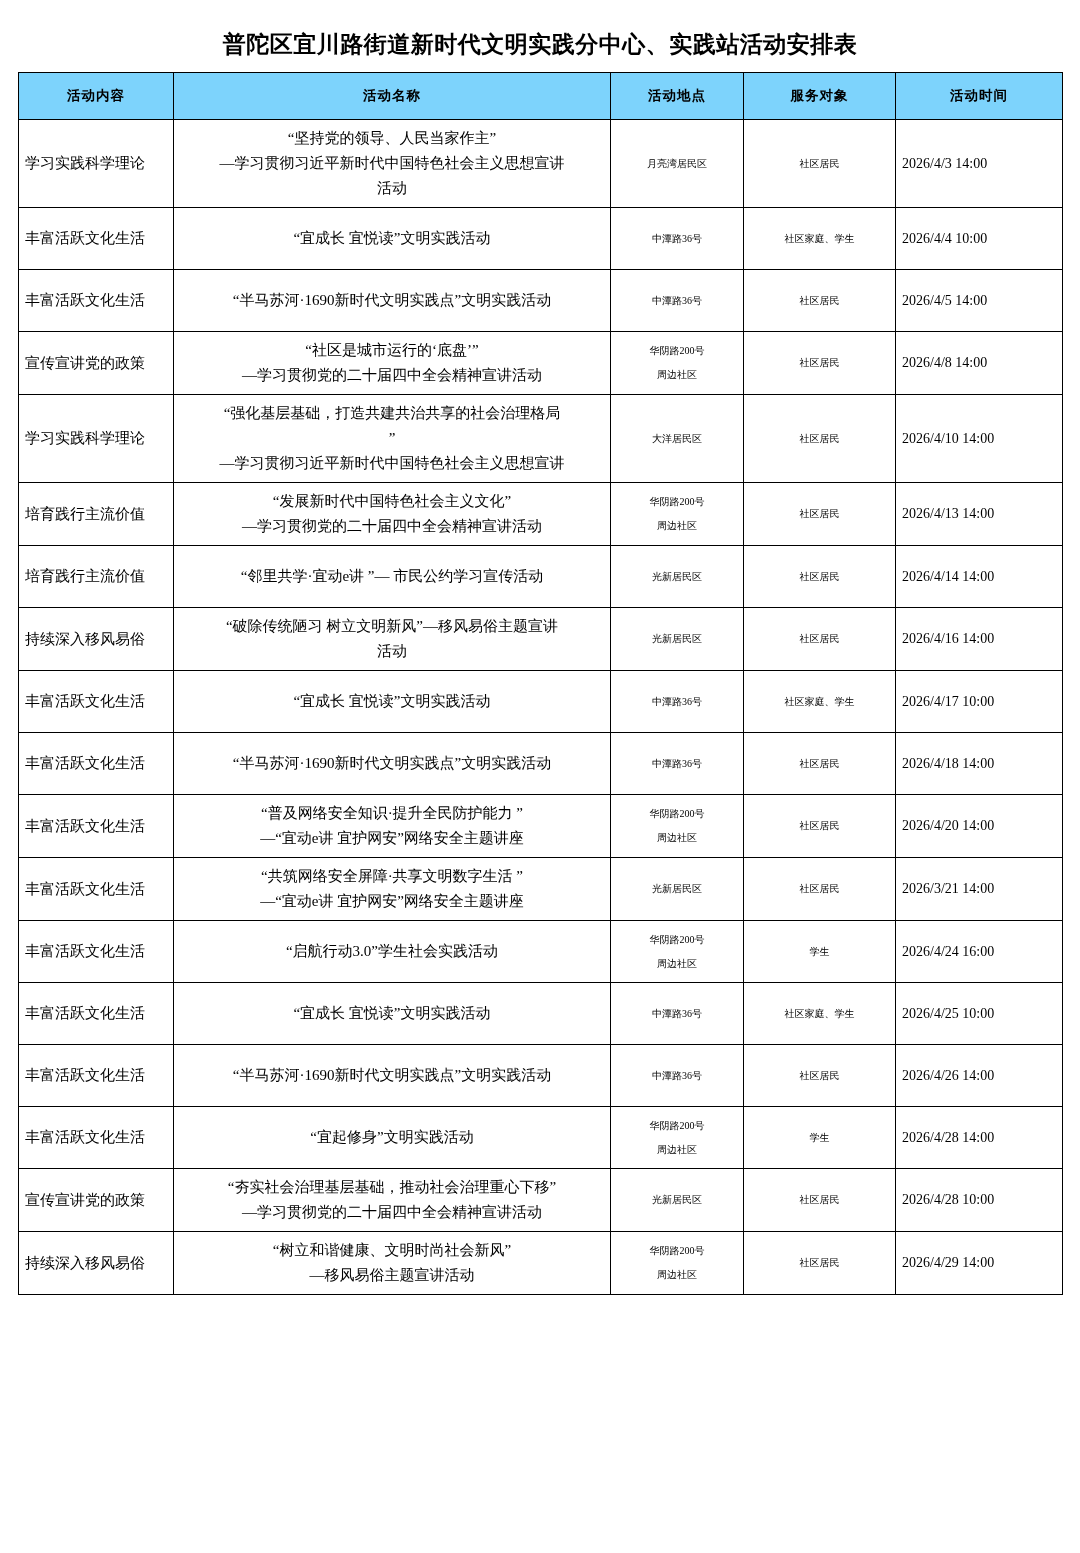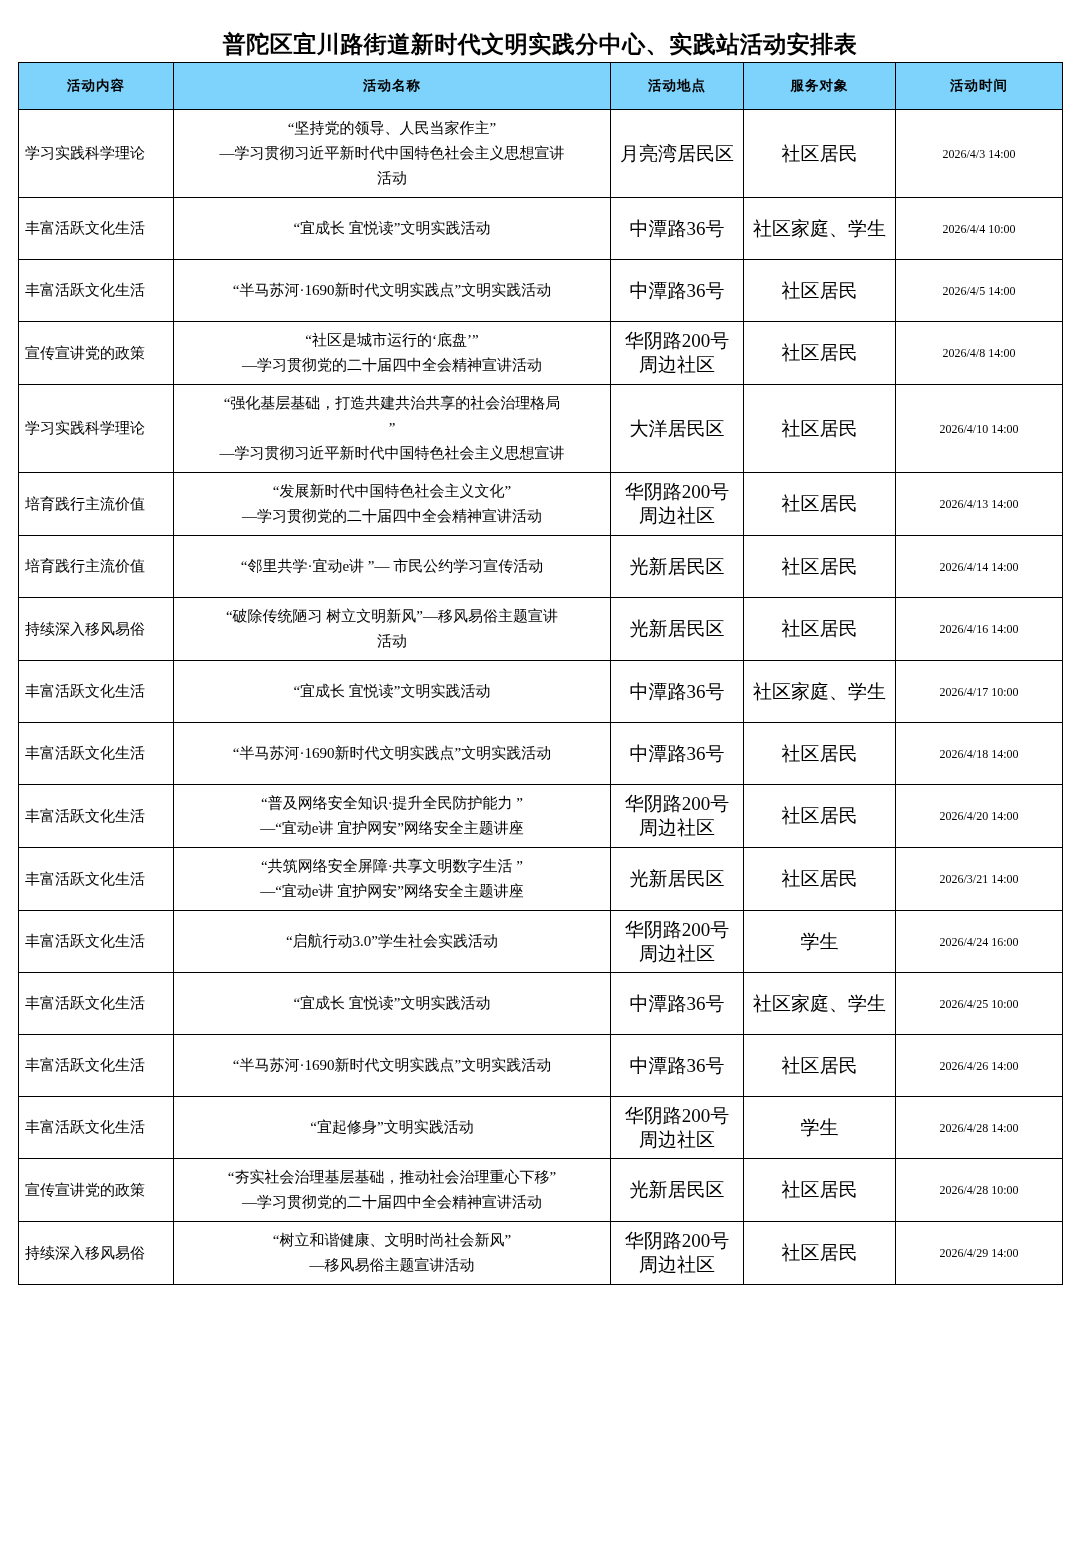--- a/index.html
+++ b/index.html
@@ -18,21 +18,21 @@
     box-sizing: border-box;
     padding: 22px 18px 10px 18px;
   }
   .doc-title {
     text-align: center;
     font-family: "Liberation Sans", sans-serif;
     font-weight: bold;
     font-size: 23px;
     line-height: 32px;
     letter-spacing: 0.5px;
-    margin: 6px 0 2px 0;
+    margin: 6px 0 12px 0;
   }
   .doc-subtitle {
     text-align: center;
     font-family: "Liberation Sans", sans-serif;
     font-weight: bold;
     font-size: 20px;
     line-height: 30px;
     margin: 0 0 12px 0;
   }
   table.schedule {
@@ -68,28 +68,27 @@
     text-align: left;
     padding-left: 10px;
   }
   td.cell-name {
     font-size: 15px;
     line-height: 25px;
     text-align: center;
   }
   td.cell-place,
   td.cell-target {
-    font-size: 19px;
+    font-size: 10px;
     line-height: 24px;
     text-align: center;
   }
   td.cell-time {
-    font-size: 12px;
+    font-size: 14px;
     line-height: 24px;
-    text-align: center;
     white-space: nowrap;
   }
   td .line { display: block; }
   tbody tr { height: 62px; }
 </style>
 </head>
 <body>
 
 <div class="page">
 

